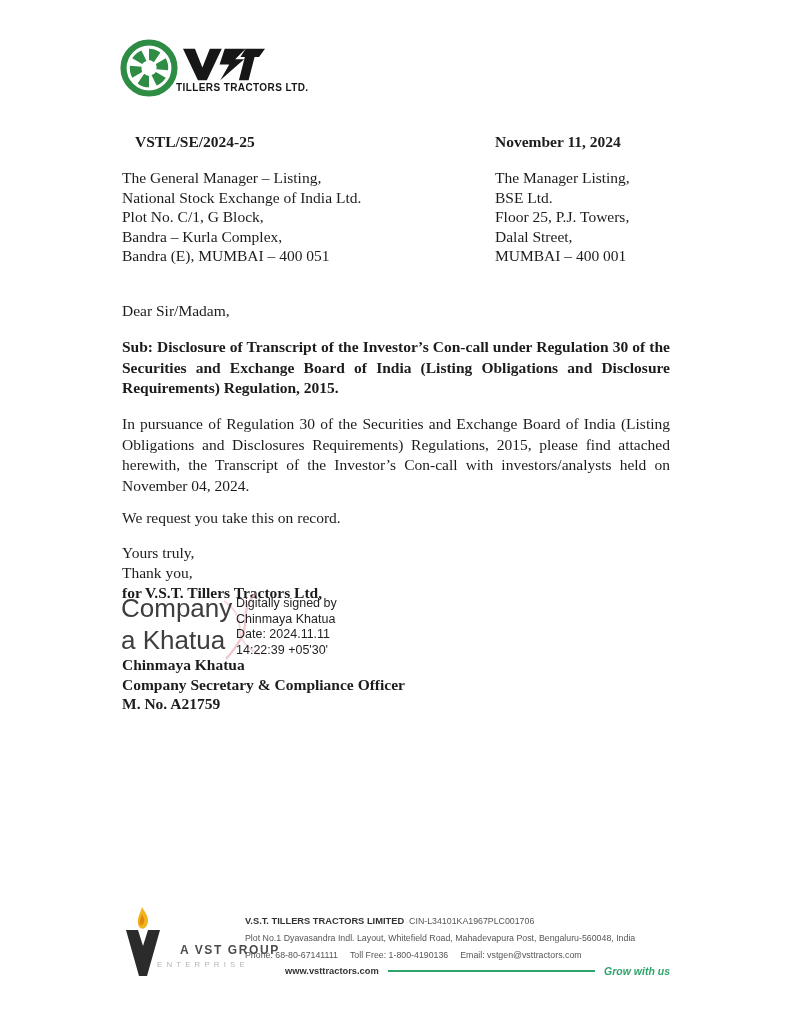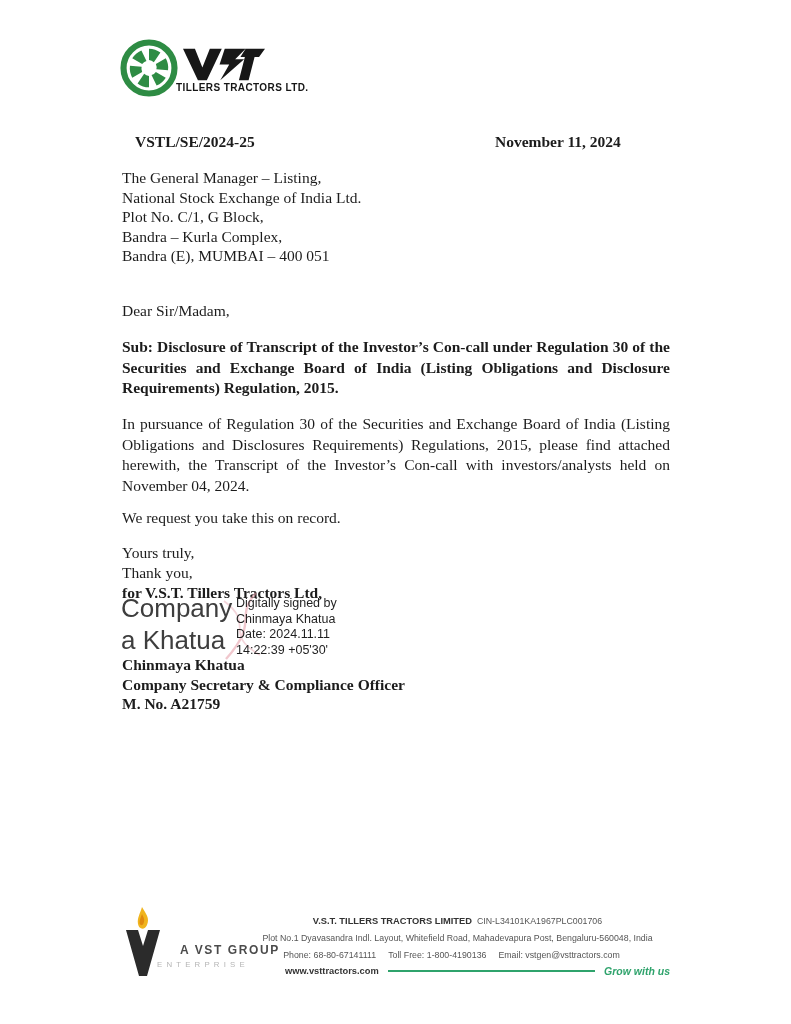--- a/index.html
+++ b/index.html
@@ -61,21 +61,21 @@
     font-size:12px;font-weight:bold;letter-spacing:1.6px;color:#4b4b4b;padding-left:24px;
   }
   .group-sub{
     position:absolute;left:157px;top:960px;
     font-family:"Liberation Sans", sans-serif;
     font-size:7.8px;letter-spacing:4.2px;color:#b5b5b5;
   }
   .foot{
     position:absolute;left:245px;width:425px;
     font-family:"Liberation Sans", sans-serif;
-    font-size:8.8px;color:#555555;white-space:nowrap;text-align:center;
+    font-size:8.8px;color:#555555;white-space:nowrap;
   }
   .foot-1{top:916px;}
   .foot-1 .co{font-weight:bold;font-size:9.3px;color:#333333;margin-right:5px;}
   .foot-2{top:933px;}
   .foot-3{top:950px;}
   .foot-3 span{margin-right:12px;}
   .foot-4{top:965px;display:flex;align-items:center;}
   .foot-4 .site{font-weight:bold;font-size:9.3px;color:#333333;margin-left:40px;}
   .foot-4 .rule{flex:1;height:1.5px;background:#2fa36c;margin:0 9px;}
   .foot-4 .tagline{
@@ -111,20 +111,27 @@
 
   <div class="ref-no">VSTL/SE/2024-25</div>
   <div class="letter-date">November 11, 2024</div>
 
   <div class="addr addr-left">
     <div>The General Manager – Listing,</div>
     <div>National Stock Exchange of India Ltd.</div>
     <div>Plot No. C/1, G Block,</div>
     <div>Bandra – Kurla Complex,</div>
     <div>Bandra (E), MUMBAI – 400 051</div>
+  </div>
+  <div class="addr addr-right">
+    <div>The Manager Listing,</div>
+    <div>BSE Ltd.</div>
+    <div>Floor 25, P.J. Towers,</div>
+    <div>Dalal Street,</div>
+    <div>MUMBAI – 400 001</div>
   </div>
 
   <div class="salutation">Dear Sir/Madam,</div>
   <div class="subject">Sub: Disclosure of Transcript of the Investor’s Con-call under Regulation 30 of the Securities and Exchange Board of India (Listing Obligations and Disclosure Requirements) Regulation, 2015.</div>
   <div class="para-1">In pursuance of Regulation 30 of the Securities and Exchange Board of India (Listing Obligations and Disclosures Requirements) Regulations, 2015, please find attached herewith, the Transcript of the Investor’s Con-call with investors/analysts held on November 04, 2024.</div>
   <div class="para-2">We request you take this on record.</div>
 
   <div class="closing">
     <div>Yours truly,</div>
     <div>Thank you,</div>

